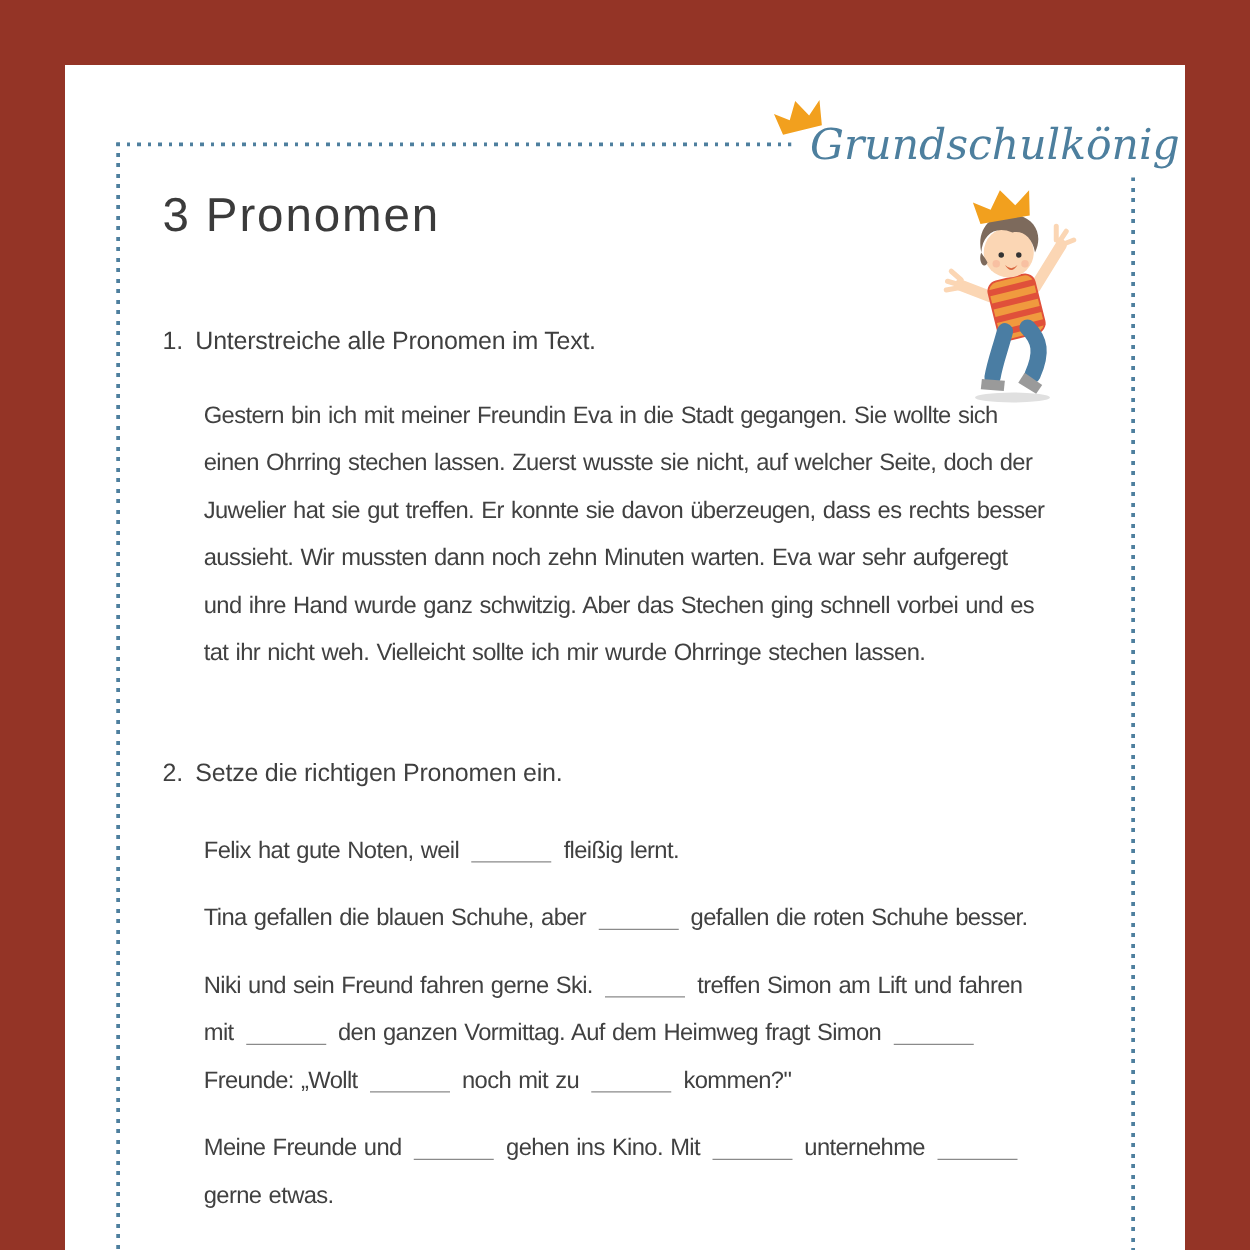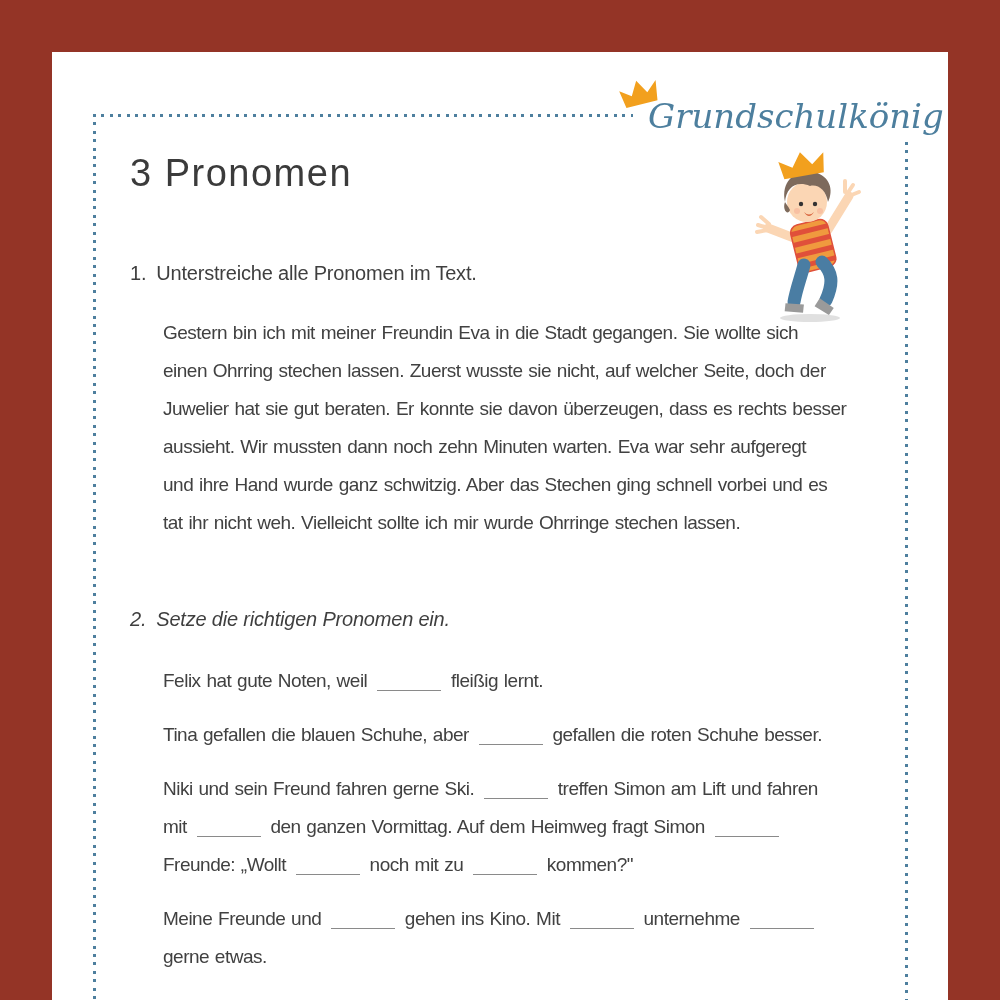--- a/index.html
+++ b/index.html
@@ -39,21 +39,21 @@
     position:absolute;left:78px;top:100px;
     font-size:38px;color:#3b3b3b;letter-spacing:1.5px;font-weight:500;
   }
 
   
   .ex-heading{
     position:absolute;left:78px;
     font-size:20px;color:#3f3f3f;letter-spacing:-0.2px;white-space:nowrap;
   }
   #ex1-heading{top:210px;text-align:center;}
-  #ex2-heading{top:556px;font-style:italic;}
+  #ex2-heading{top:556px;}
   .ex-num{display:inline-block;margin-right:10px;}
 
   
   .textblock{position:absolute;left:111px;}
   #ex1-text{top:262px;}
   #ex2-sentences{top:610px;}
   .wline{
     line-height:38px;font-size:19px;color:#414141;
     letter-spacing:-0.5px;word-spacing:1px;white-space:nowrap;
   }
@@ -124,21 +124,21 @@
     </g>
   </svg>
 
   <div id="ex1-heading" class="ex-heading">
     <span class="ex-num">1.</span><span>Unterstreiche alle Pronomen im Text.</span>
   </div>
 
   <div id="ex1-text" class="textblock">
       <div class="wline">Gestern bin ich mit meiner Freundin Eva in die Stadt gegangen. Sie wollte sich</div>
       <div class="wline">einen Ohrring stechen lassen. Zuerst wusste sie nicht, auf welcher Seite, doch der</div>
-      <div class="wline">Juwelier hat sie gut beraten. Er konnte sie davon überzeugen, dass es rechts besser</div>
+      <div class="wline">Juwelier hat sie gut treffen. Er konnte sie davon überzeugen, dass es rechts besser</div>
       <div class="wline">aussieht. Wir mussten dann noch zehn Minuten warten. Eva war sehr aufgeregt</div>
       <div class="wline">und ihre Hand wurde ganz schwitzig. Aber das Stechen ging schnell vorbei und es</div>
       <div class="wline">tat ihr nicht weh. Vielleicht sollte ich mir wurde Ohrringe stechen lassen.</div>
     </div>
 
   <div id="ex2-heading" class="ex-heading">
     <span class="ex-num">2.</span><span>Setze die richtigen Pronomen ein.</span>
   </div>
 
   <div id="ex2-sentences" class="textblock">

